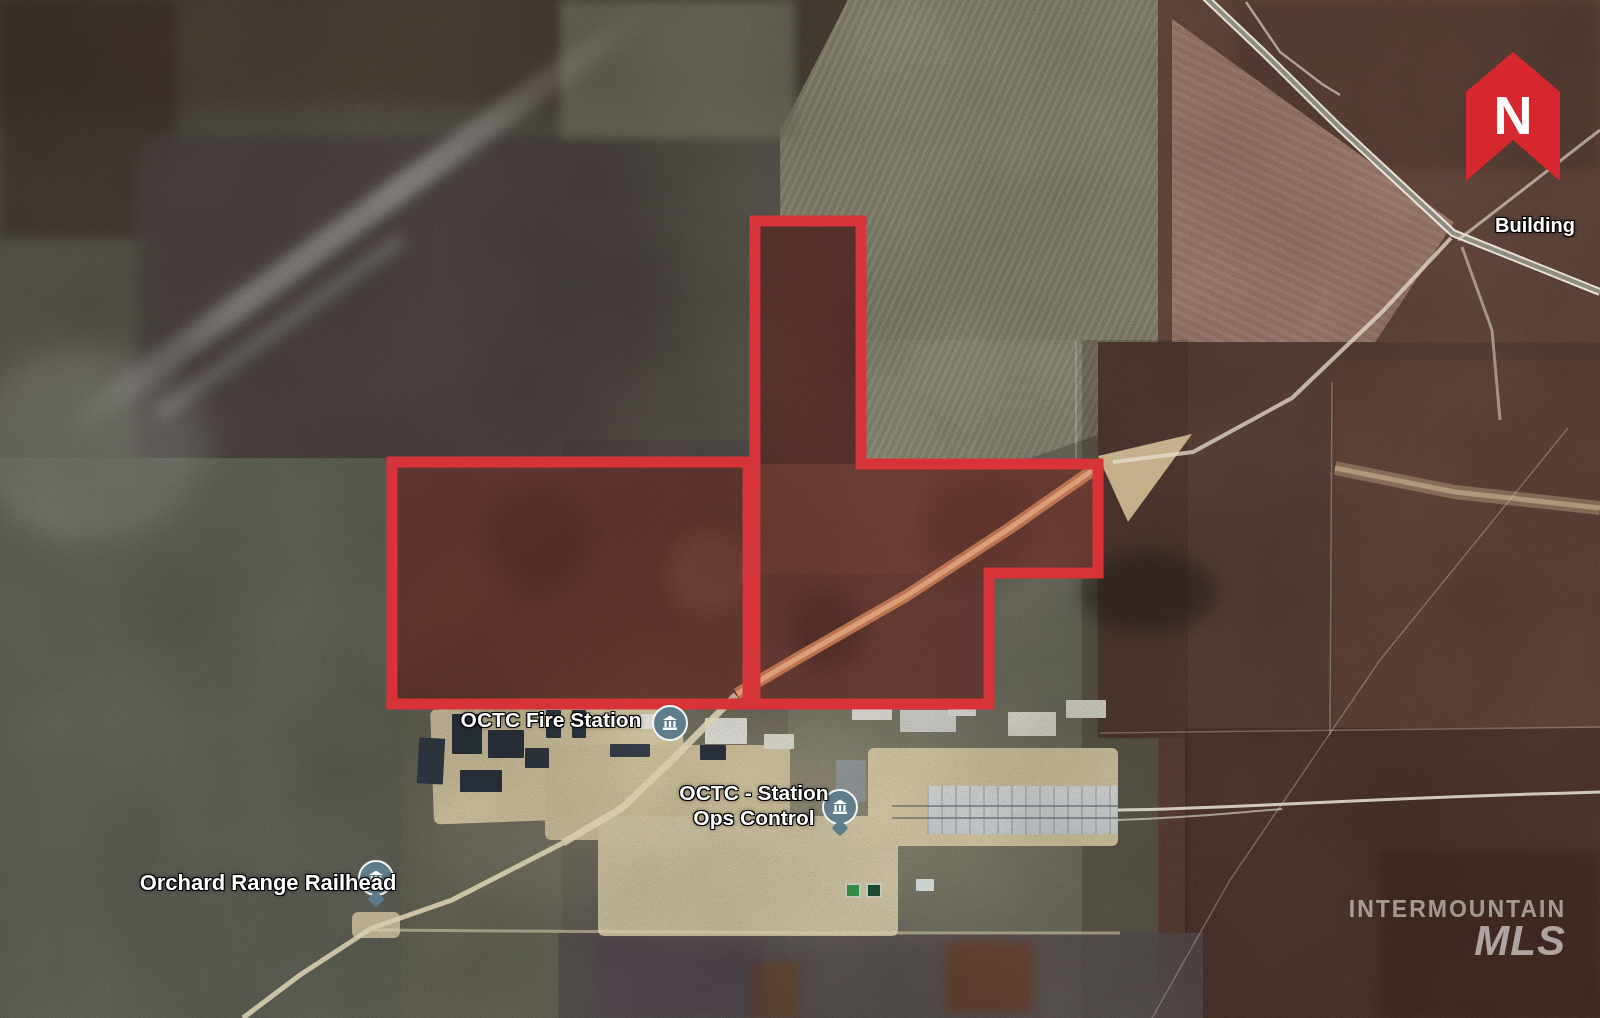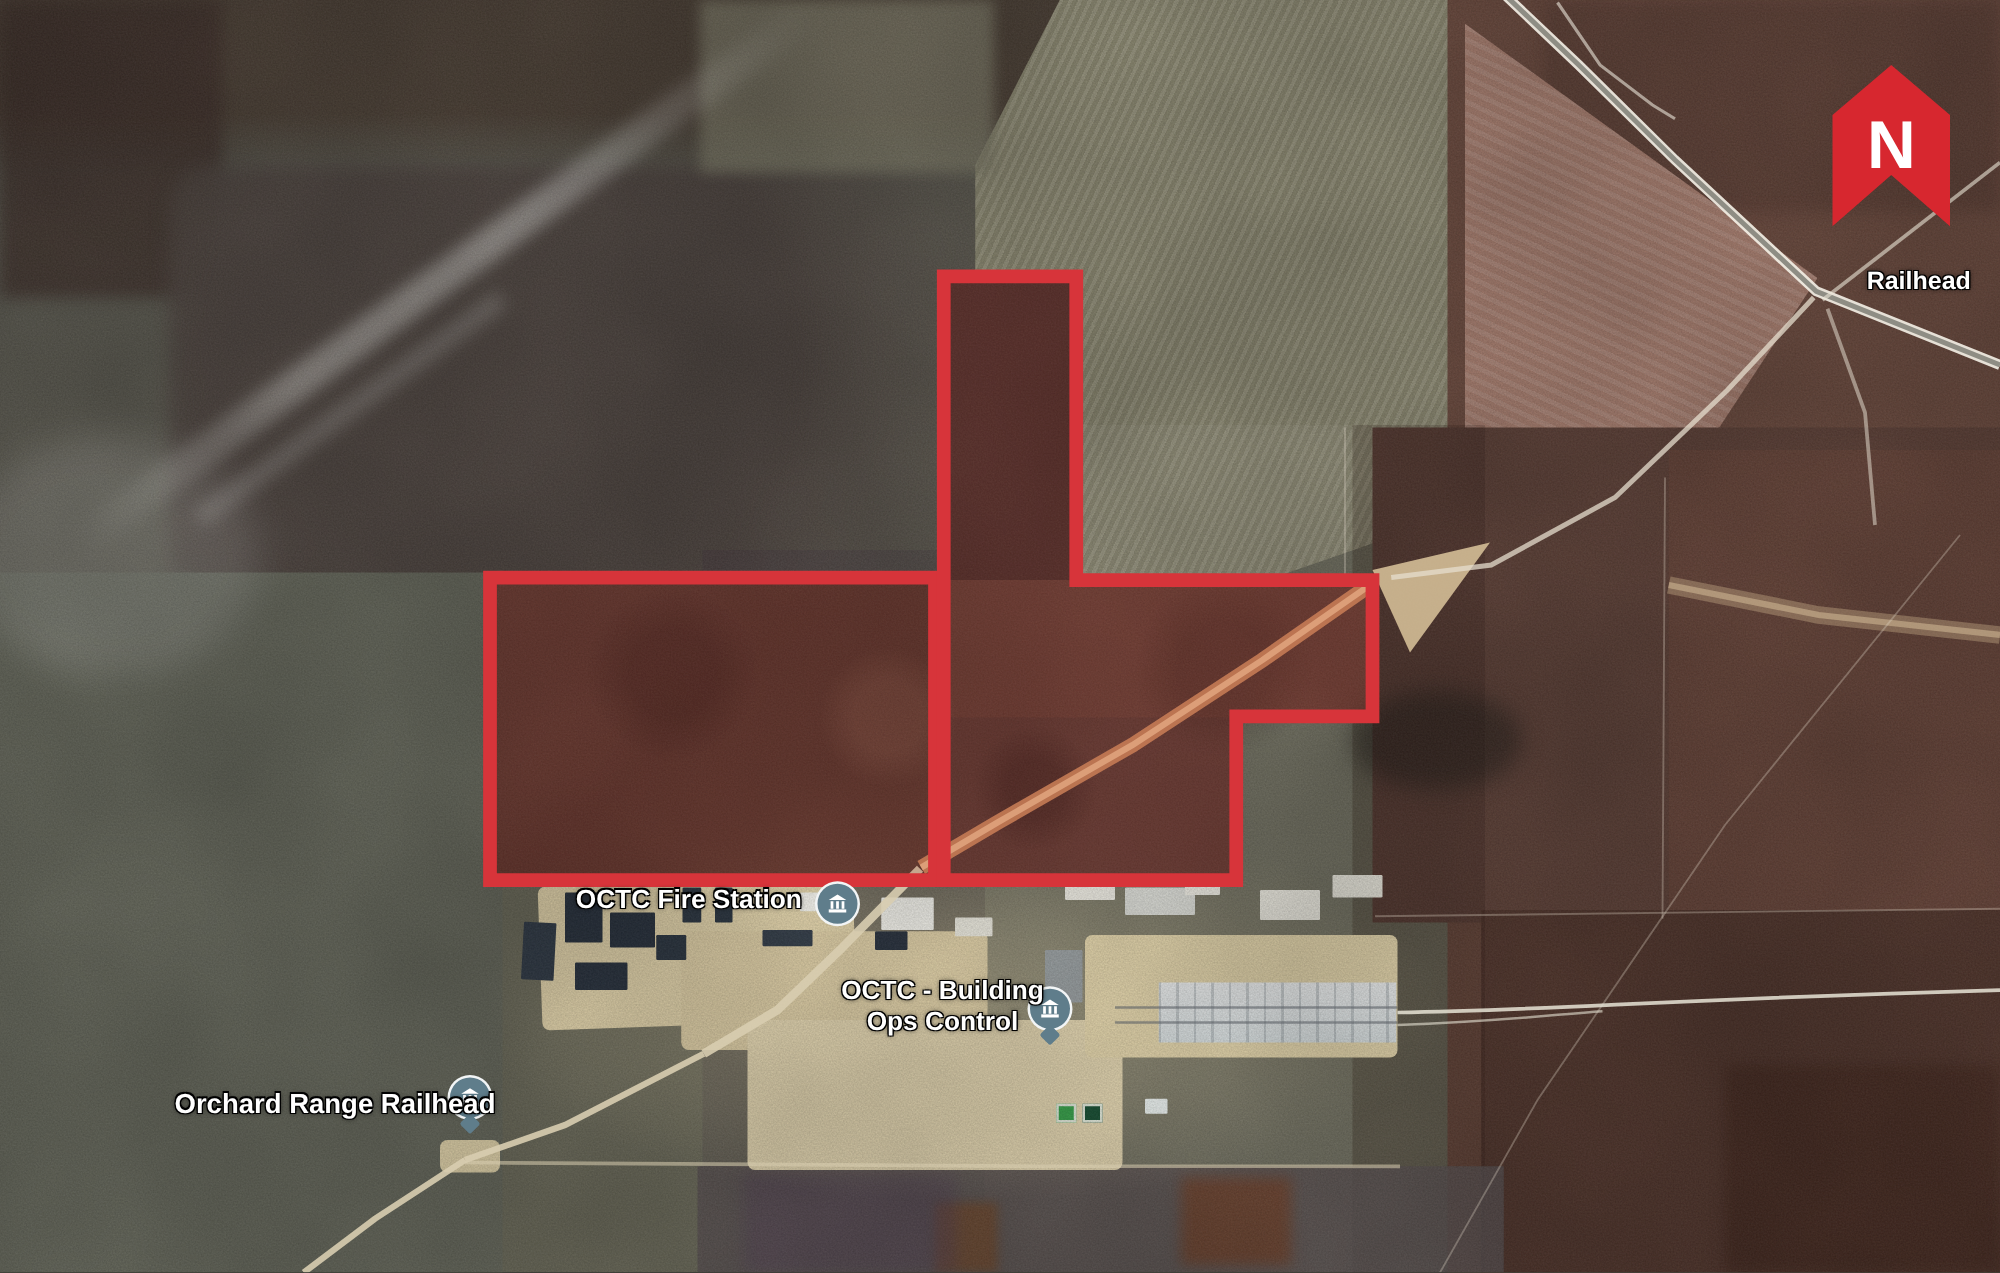--- a/index.html
+++ b/index.html
@@ -253,20 +253,24 @@
           <rect x="2" y="13.5" width="14" height="2.5"></rect>
       <rect x="3.5" y="7" width="2.2" height="6"></rect>
           <rect x="7.9" y="7" width="2.2" height="6"></rect>
           <rect x="12.3" y="7" width="2.2" height="6"></rect>
         </g>
     </svg>
   </div>
 
   <div class="maplabel" style="left:455px;top:708px;width:192px;font-size:21px">OCTC Fire Station</div>
   <div style="left:640px;top:781px;width:228px;text-align:center">
-    <span class="maplabel" style="position:static;display:block;font-size:21px">OCTC - Building</span>
+    <span class="maplabel" style="position:static;display:block;font-size:21px">OCTC - Station</span>
     <span class="maplabel" style="position:static;display:block;font-size:21px;margin-top:1px">Ops Control</span>
   </div>
   <div class="maplabel" style="left:138px;top:870px;width:260px;font-size:22px">Orchard Range Railhead</div>
-  <div class="maplabel" style="left:1475px;top:214px;width:120px;font-size:20px">Railhead</div>
-
+  <div class="maplabel" style="left:1475px;top:214px;width:120px;font-size:20px">Building</div>
+
+  <div class="wm">
+    <span class="l1">INTERMOUNTAIN</span>
+    <span class="l2">MLS</span>
+  </div>
 
 </div>
 
 </body></html>

